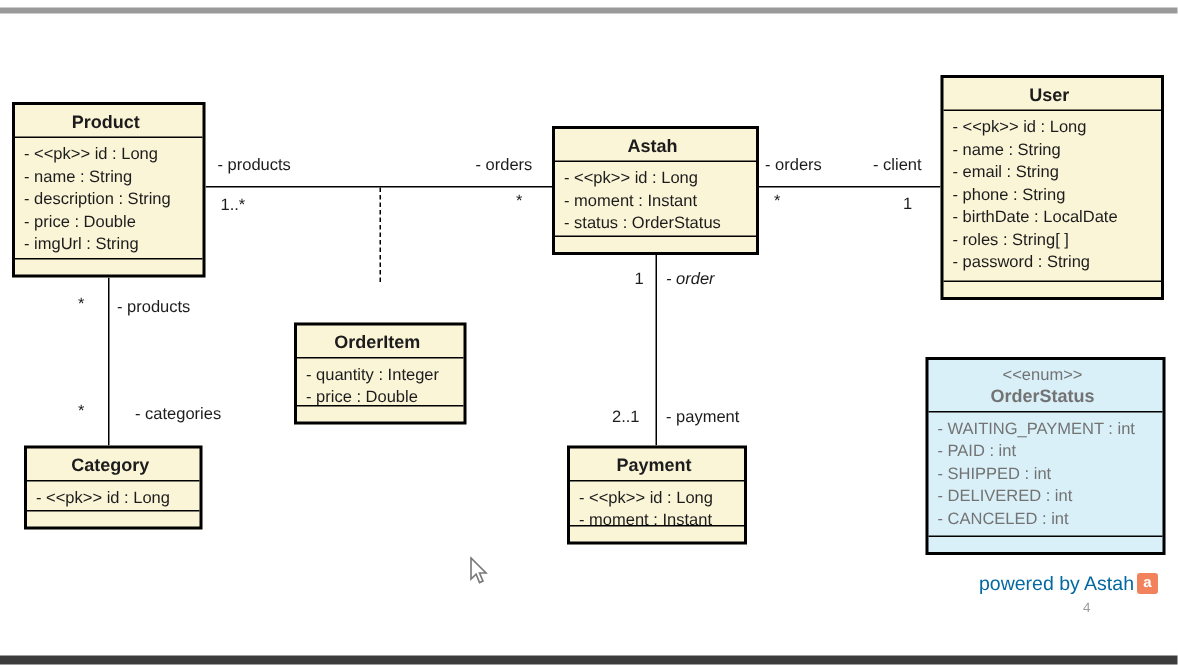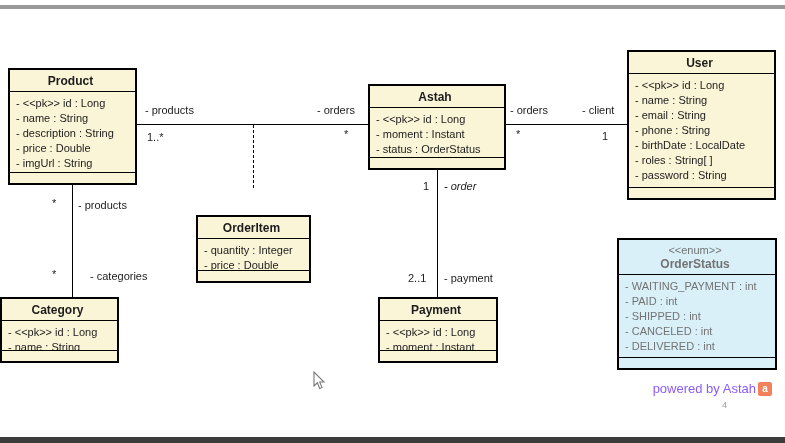--- a/index.html
+++ b/index.html
@@ -23,21 +23,21 @@
   }
   .uml-stereotype { font-weight:normal; font-size:11px; line-height:13px; }
   .uml-attrs {
     flex:1; padding:4px 6px; font-size:11px; line-height:15px;
     border-bottom:1px solid #000; white-space:nowrap; overflow:hidden;
   }
   .uml-ops { height:10px; }
 
   #box-product     { left:8px;   top:68px;  width:129px; height:117px; }
   #box-orderitem   { left:196px; top:188px; width:115px; height:68px;margin-top:27px;  }
-  #box-category    { left:0;  top:297px; width:119px; height:66px;  }
+  #box-category    { left:16px;  top:297px; width:119px; height:56px;  }
   #box-order       { left:368px; top:84px;  width:138px; height:86px;  }
   #box-payment     { left:378px; top:297px; width:120px; height:66px;  }
   #box-user        { left:627px; top:50px;  width:149px; height:150px; }
   #box-orderstatus { left:617px; top:238px; width:160px; height:132px;
                      background:#d9f0f8; color:#737373; }
 
   
   .hline { position:absolute; height:1px; background:#000; }
   .vline { position:absolute; width:1px; background:#000; }
   .dline { position:absolute; width:0; border-left:1px dashed #000; }
@@ -62,21 +62,21 @@
   #lbl-op-mult-tgt { left:408px; top:272px; }
   #lbl-op-role-tgt { left:444px; top:272px; }
   #lbl-pc-mult-src { left:52px;  top:197px; }
   #lbl-pc-role-src { left:78px;  top:199px; }
   #lbl-pc-mult-tgt { left:52px;  top:268px; }
   #lbl-pc-role-tgt { left:90px;  top:270px; }
 
   
   #watermark { position:absolute; top:381px; right:13px; display:flex;
                align-items:center; gap:2px; }
-  #watermark-text { font-size:13px; color:#8b5cf6; }
+  #watermark-text { font-size:13px; color:#0369a1; }
   #astah-logo { width:14px; height:14px; background:#f2825c; border-radius:2px;
                 color:#fff; font-size:10px; font-weight:bold; line-height:14px;
                 text-align:center; }
   #page-number { position:absolute; left:722px; top:400px; font-size:9px;
                  color:#9a9a9a; }
 
   #cursor { position:absolute; left:312px; top:371px; }
 </style>
 </head>
 <body>
@@ -175,22 +175,22 @@
 
 <div class="uml-class" id="box-orderstatus">
   <div class="uml-title">
     <div class="uml-stereotype">&lt;&lt;enum&gt;&gt;</div>
     <div>OrderStatus</div>
   </div>
   <div class="uml-attrs">
     <div>- WAITING_PAYMENT : int</div>
     <div>- PAID : int</div>
     <div>- SHIPPED : int</div>
+    <div>- DELIVERED : int</div>
     <div>- CANCELED : int</div>
-    <div>- DELIVERED : int</div>
   </div>
   <div class="uml-ops"></div>
 </div>
 
 <svg id="cursor" width="14" height="20" viewBox="0 0 14 20">
   <path d="M2,1 L2,15 L5.4,11.8 L7.7,17.4 L10,16.4 L7.7,11 L12,11 Z" fill="#ffffff" stroke="#7a7a7a" stroke-width="1.1"></path>
 </svg>
 
 <div id="watermark">
   <span id="watermark-text">powered by Astah</span>

